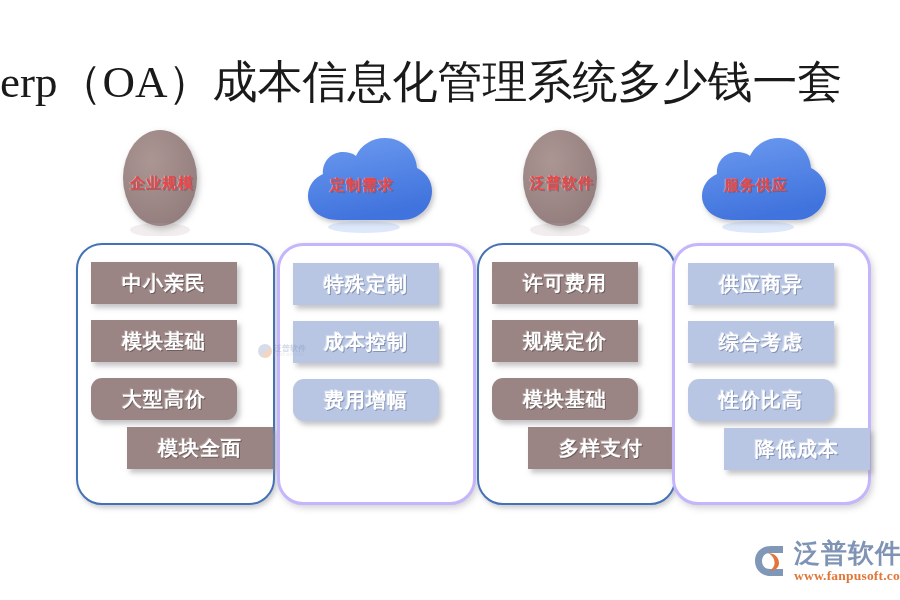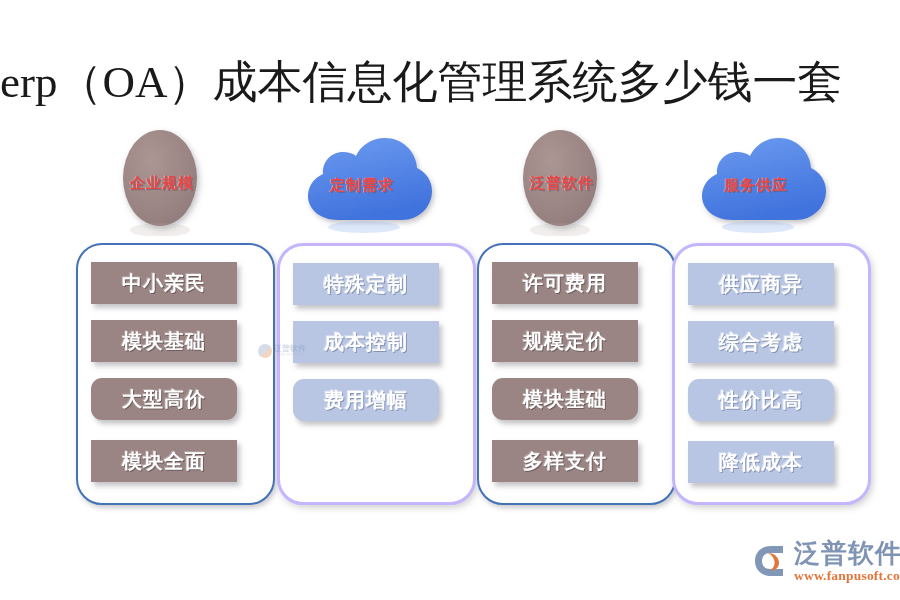--- a/index.html
+++ b/index.html
@@ -110,21 +110,21 @@
     background: #9b8584;
     text-shadow: 1px 1px 0 rgba(90,75,75,0.7), -1px -1px 0 rgba(255,255,255,0.25);
   }
   .chip.peri {
     background: #b8c6e4;
     text-shadow: 1px 1px 0 rgba(120,135,170,0.8), -1px -1px 0 rgba(255,255,255,0.45);
   }
   .chip.r0 { top: 17px; }
   .chip.r1 { top: 75px; }
   .chip.r2 { top: 133px; border-radius: 11px; }
-  .chip.r3 { top: 195px; }
+  .chip.r3 { top: 182px; margin-left: 36px; }
 
   
   .watermark {
     position: absolute;
     left: 258px;
     top: 341px;
     width: 58px;
     height: 20px;
     opacity: 0.30;
     display: flex;

